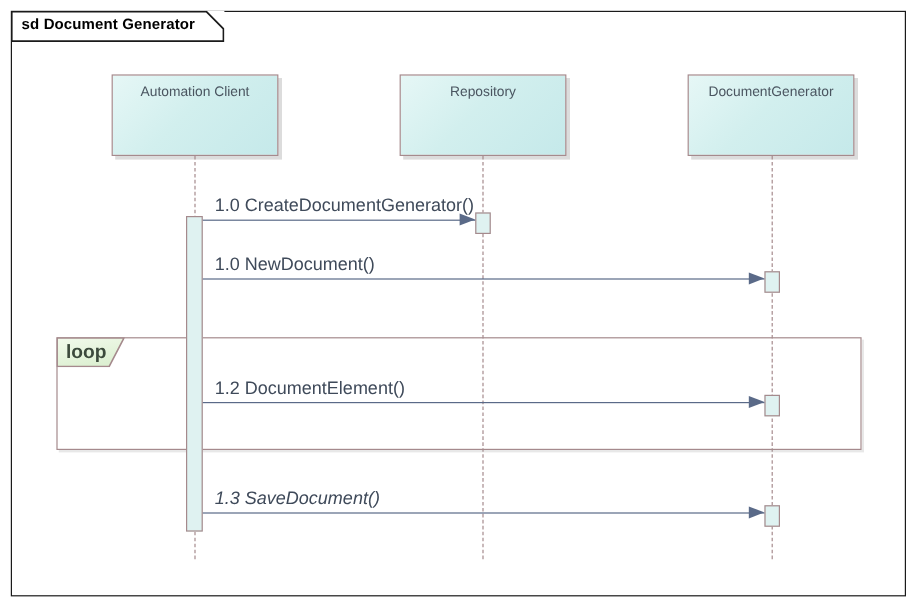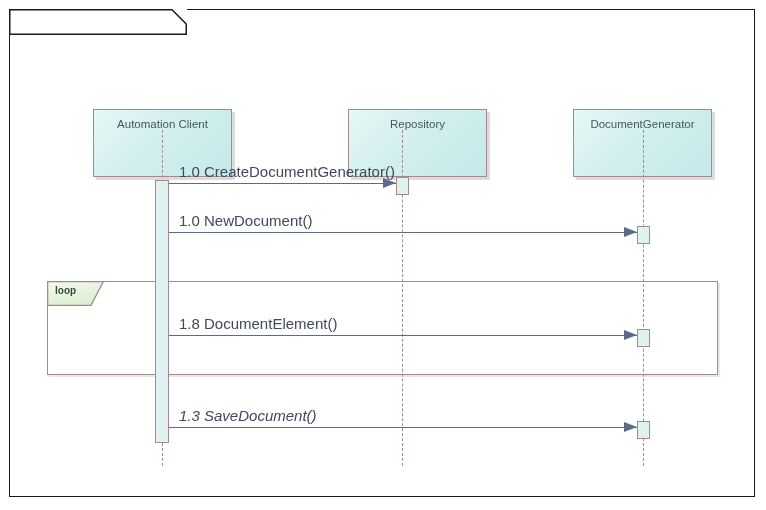--- a/index.html
+++ b/index.html
@@ -52,21 +52,20 @@
     letter-spacing: 0.1px;
   }
 
   
   .lifeline-head {
     position: absolute;
     box-sizing: border-box;
     border: 1.3px solid #a58a8d;
     background: linear-gradient(135deg, #e6f7f6 0%, #d2efee 45%, #c5e9ea 100%);
     box-shadow: 3px 3px 0 0 rgba(140,140,140,0.30);
-    margin-top: 47px;
   }
   .lifeline-head-label {
     position: absolute;
     left: 0;
     right: 0;
     top: 8px;
     text-align: center;
     font-size: 11.5px;
     color: #4a5560;
     white-space: nowrap;
@@ -133,41 +132,42 @@
     left: 47px;
     top: 281px;
     width: 57px;
     height: 25px;
   }
   #loop-tab svg { position: absolute; left: 0; top: 0; }
   #loop-tab-label {
     position: absolute;
     left: 8px;
     top: 4px;
-    font-size: 10px;
+    font-size: 16px;
     font-weight: bold;
     color: #3c4a3c;
     white-space: nowrap;
   }
 </style>
 </head>
 <body>
 
 <div id="diagram-frame"></div>
 
 <div id="frame-title-tab">
   <svg width="178" height="26" viewBox="0 0 178 26">
     <path d="M0.75,0.75 L163,0.75 L177.25,15 L177.25,25.25 L0.75,25.25 Z" fill="#ffffff" stroke="#1a1a1a" stroke-width="1.5"></path>
   </svg>
+  <span id="frame-title-text">sd Document Generator</span>
 </div>
 
 <div class="lifeline-head" style="left:93px; top:62px; width:139px; height:68px;">
   <span class="lifeline-head-label">Automation Client</span>
 </div>
-<div class="lifeline-head" style="left:348px; top:62px; width:139px; height:68px;">
+<div class="lifeline-head" style="left:333px; top:62px; width:139px; height:68px;">
   <span class="lifeline-head-label">Repository</span>
 </div>
 <div class="lifeline-head" style="left:573px; top:62px; width:139px; height:68px;">
   <span class="lifeline-head-label">DocumentGenerator</span>
 </div>
 
 <div class="lifeline-dash" style="left:162px; top:130px; height:336px;"></div>
 <div class="lifeline-dash" style="left:402px; top:130px; height:336px;"></div>
 <div class="lifeline-dash" style="left:643px; top:130px; height:336px;"></div>
 
@@ -200,20 +200,20 @@
 
 <div class="message" style="left:169px; top:232px; width:468px;">
   <div class="message-line" style="width:468px;"></div>
   <div class="message-arrow" style="left:455px;"></div>
   <div class="message-label" style="left:10px;">1.0 NewDocument()</div>
 </div>
 
 <div class="message" style="left:169px; top:335px; width:468px;">
   <div class="message-line" style="width:468px;"></div>
   <div class="message-arrow" style="left:455px;"></div>
-  <div class="message-label" style="left:10px;">1.8 DocumentElement()</div>
+  <div class="message-label" style="left:10px;">1.2 DocumentElement()</div>
 </div>
 
 <div class="message" style="left:169px; top:427px; width:468px;">
   <div class="message-line" style="width:468px;"></div>
   <div class="message-arrow" style="left:455px;"></div>
   <div class="message-label" style="left:10px;font-style:italic;">1.3 SaveDocument()</div>
 </div>
 
 </body></html>

